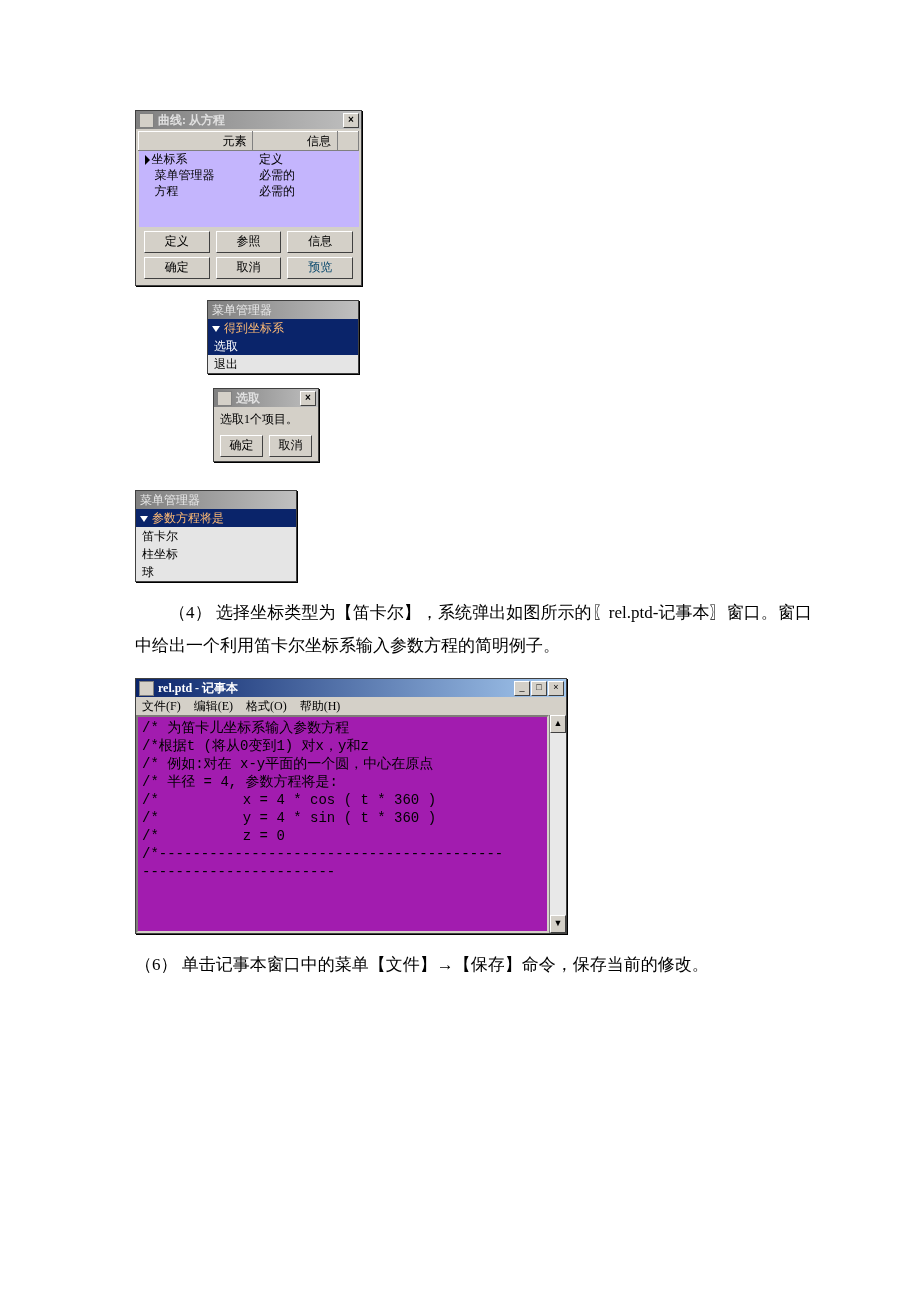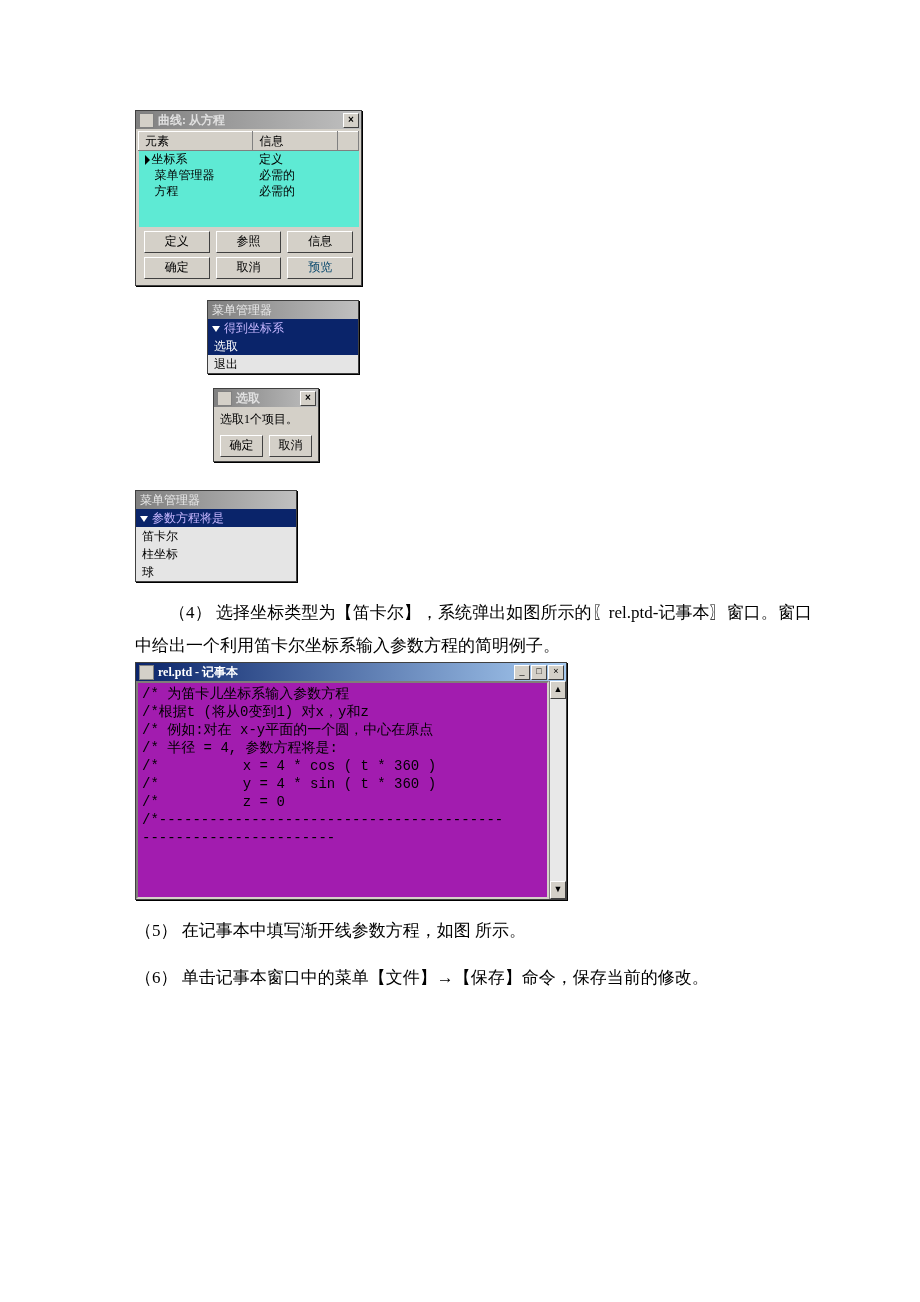--- a/index.html
+++ b/index.html
@@ -12,31 +12,31 @@
   .titlebar{height:18px;background:linear-gradient(to right,#0a246a,#a6caf0);color:#fff;display:flex;align-items:center;font:bold 12px/1 "SimSun";padding-left:3px;position:relative}
   .titlebar.disabled{background:linear-gradient(to right,#808080,#c0c0c0);color:#e0e0e0}
   .titlebar .sysicon{width:13px;height:13px;background:#d4d0c8;margin-right:4px;border:1px solid #808080;display:inline-block}
   .titlebar .x{position:absolute;right:2px;top:2px;width:14px;height:13px;background:#d4d0c8;border:1px solid #fff;border-right-color:#404040;border-bottom-color:#404040;font:bold 10px/11px Arial;text-align:center;color:#000}
   .titlebar .wbtns{position:absolute;right:2px;top:2px;display:flex;gap:1px}
   .titlebar .wbtn{width:14px;height:13px;background:#d4d0c8;border:1px solid #fff;border-right-color:#404040;border-bottom-color:#404040;font:9px/11px Arial;text-align:center;color:#000}
 
   .panel{background:#d4d0c8}
 
   table.grid{width:100%;border-collapse:collapse;font:12px/16px "SimSun"}
-  table.grid th{background:#d4d0c8;border:1px solid #fff;border-right-color:#808080;border-bottom-color:#808080;padding:1px 6px;text-align:left;font-weight:400}
-  table.grid td{padding:0 6px;background:#5eead4}
+  table.grid th{background:#d4d0c8;border:1px solid #fff;border-right-color:#808080;border-bottom-color:#808080;padding:1px 6px;text-align:right;font-weight:400}
+  table.grid td{padding:0 6px;background:#c4b5fd}
   .caret{display:inline-block;width:0;height:0;border-top:5px solid transparent;border-bottom:5px solid transparent;border-left:5px solid #000;margin-right:2px;vertical-align:middle}
 
   .btnrow{display:flex;gap:6px;padding:4px 6px}
   .btn{flex:1;border:1px solid #fff;border-right-color:#404040;border-bottom-color:#404040;background:#d4d0c8;font:12px/18px "SimSun";text-align:center;height:20px}
   .btn.disabled{color:#0c4a6e}
 
   
   .menuhdr{background:linear-gradient(to right,#808080,#c0c0c0);color:#e8e8e8;font:12px/18px "SimSun";padding:0 4px}
-  .menusel{background:#0a246a;color:#c4b5fd;font:12px/18px "SimSun";padding:0 4px}
+  .menusel{background:#0a246a;color:#fdba74;font:12px/18px "SimSun";padding:0 4px}
   .menusel .tri{display:inline-block;width:0;height:0;border-left:4px solid transparent;border-right:4px solid transparent;border-top:6px solid #fff;margin-right:4px;vertical-align:middle}
   .menuitem{background:#e5e5e5;font:12px/18px "SimSun";padding:0 6px}
   .menuitem.hi{background:#0a246a;color:#fff}
 
   
   .msg{font:12px/16px "SimSun";padding:4px 6px}
 
   
   .npmenu{background:#d4d0c8;font:12px/18px "SimSun";padding:0 6px}
   .npmenu span{margin-right:10px}
@@ -132,44 +132,49 @@
   <div class="win" style="width:160px;margin-top:10px">
     <div class="menuhdr">菜单管理器</div>
     <div class="menusel"><span class="tri"></span><span>参数方程将是</span></div>
     <div class="menuitem">笛卡尔</div>
     <div class="menuitem">柱坐标</div>
     <div class="menuitem">球</div>
   </div>
 
   <p class="body indent">（4） 选择坐标类型为【笛卡尔】，系统弹出如图所示的〖rel.ptd-记事本〗窗口。窗口中给出一个利用笛卡尔坐标系输入参数方程的简明例子。</p>
 
-  <div class="win" style="width:430px;">
+  <div class="win" style="width:430px;margin-top:16px">
     <div class="titlebar">
       <span class="sysicon"></span>
       <span>rel.ptd - 记事本</span>
       <div class="wbtns">
         <div class="wbtn">_</div>
         <div class="wbtn">□</div>
         <div class="wbtn">×</div>
       </div>
+    </div>
+    <div class="npmenu">
+      <span>文件(F)</span>
+      <span>编辑(E)</span>
+      <span>格式(O)</span>
+      <span>帮助(H)</span>
     </div>
     <div class="notepad-body">
       <div class="textarea" id="np-text">/* 为笛卡儿坐标系输入参数方程
 /*根据t (将从0变到1) 对x，y和z
 /* 例如:对在 x-y平面的一个圆，中心在原点
 /* 半径 = 4, 参数方程将是:
 /*          x = 4 * cos ( t * 360 )
 /*          y = 4 * sin ( t * 360 )
 /*          z = 0
 /*-----------------------------------------
 -----------------------</div>
       <div class="scroll">
         <div class="sbtn">▲</div>
         <div class="track"></div>
         <div class="sbtn">▼</div>
       </div>
     </div>
   </div>
 
-  <p class="body">（5） 在记事本中填写渐开线参数方程，如图 所示。</p>
   <p class="body">（6） 单击记事本窗口中的菜单【文件】→【保存】命令，保存当前的修改。</p>
 
 </div>
 
 </body></html>

